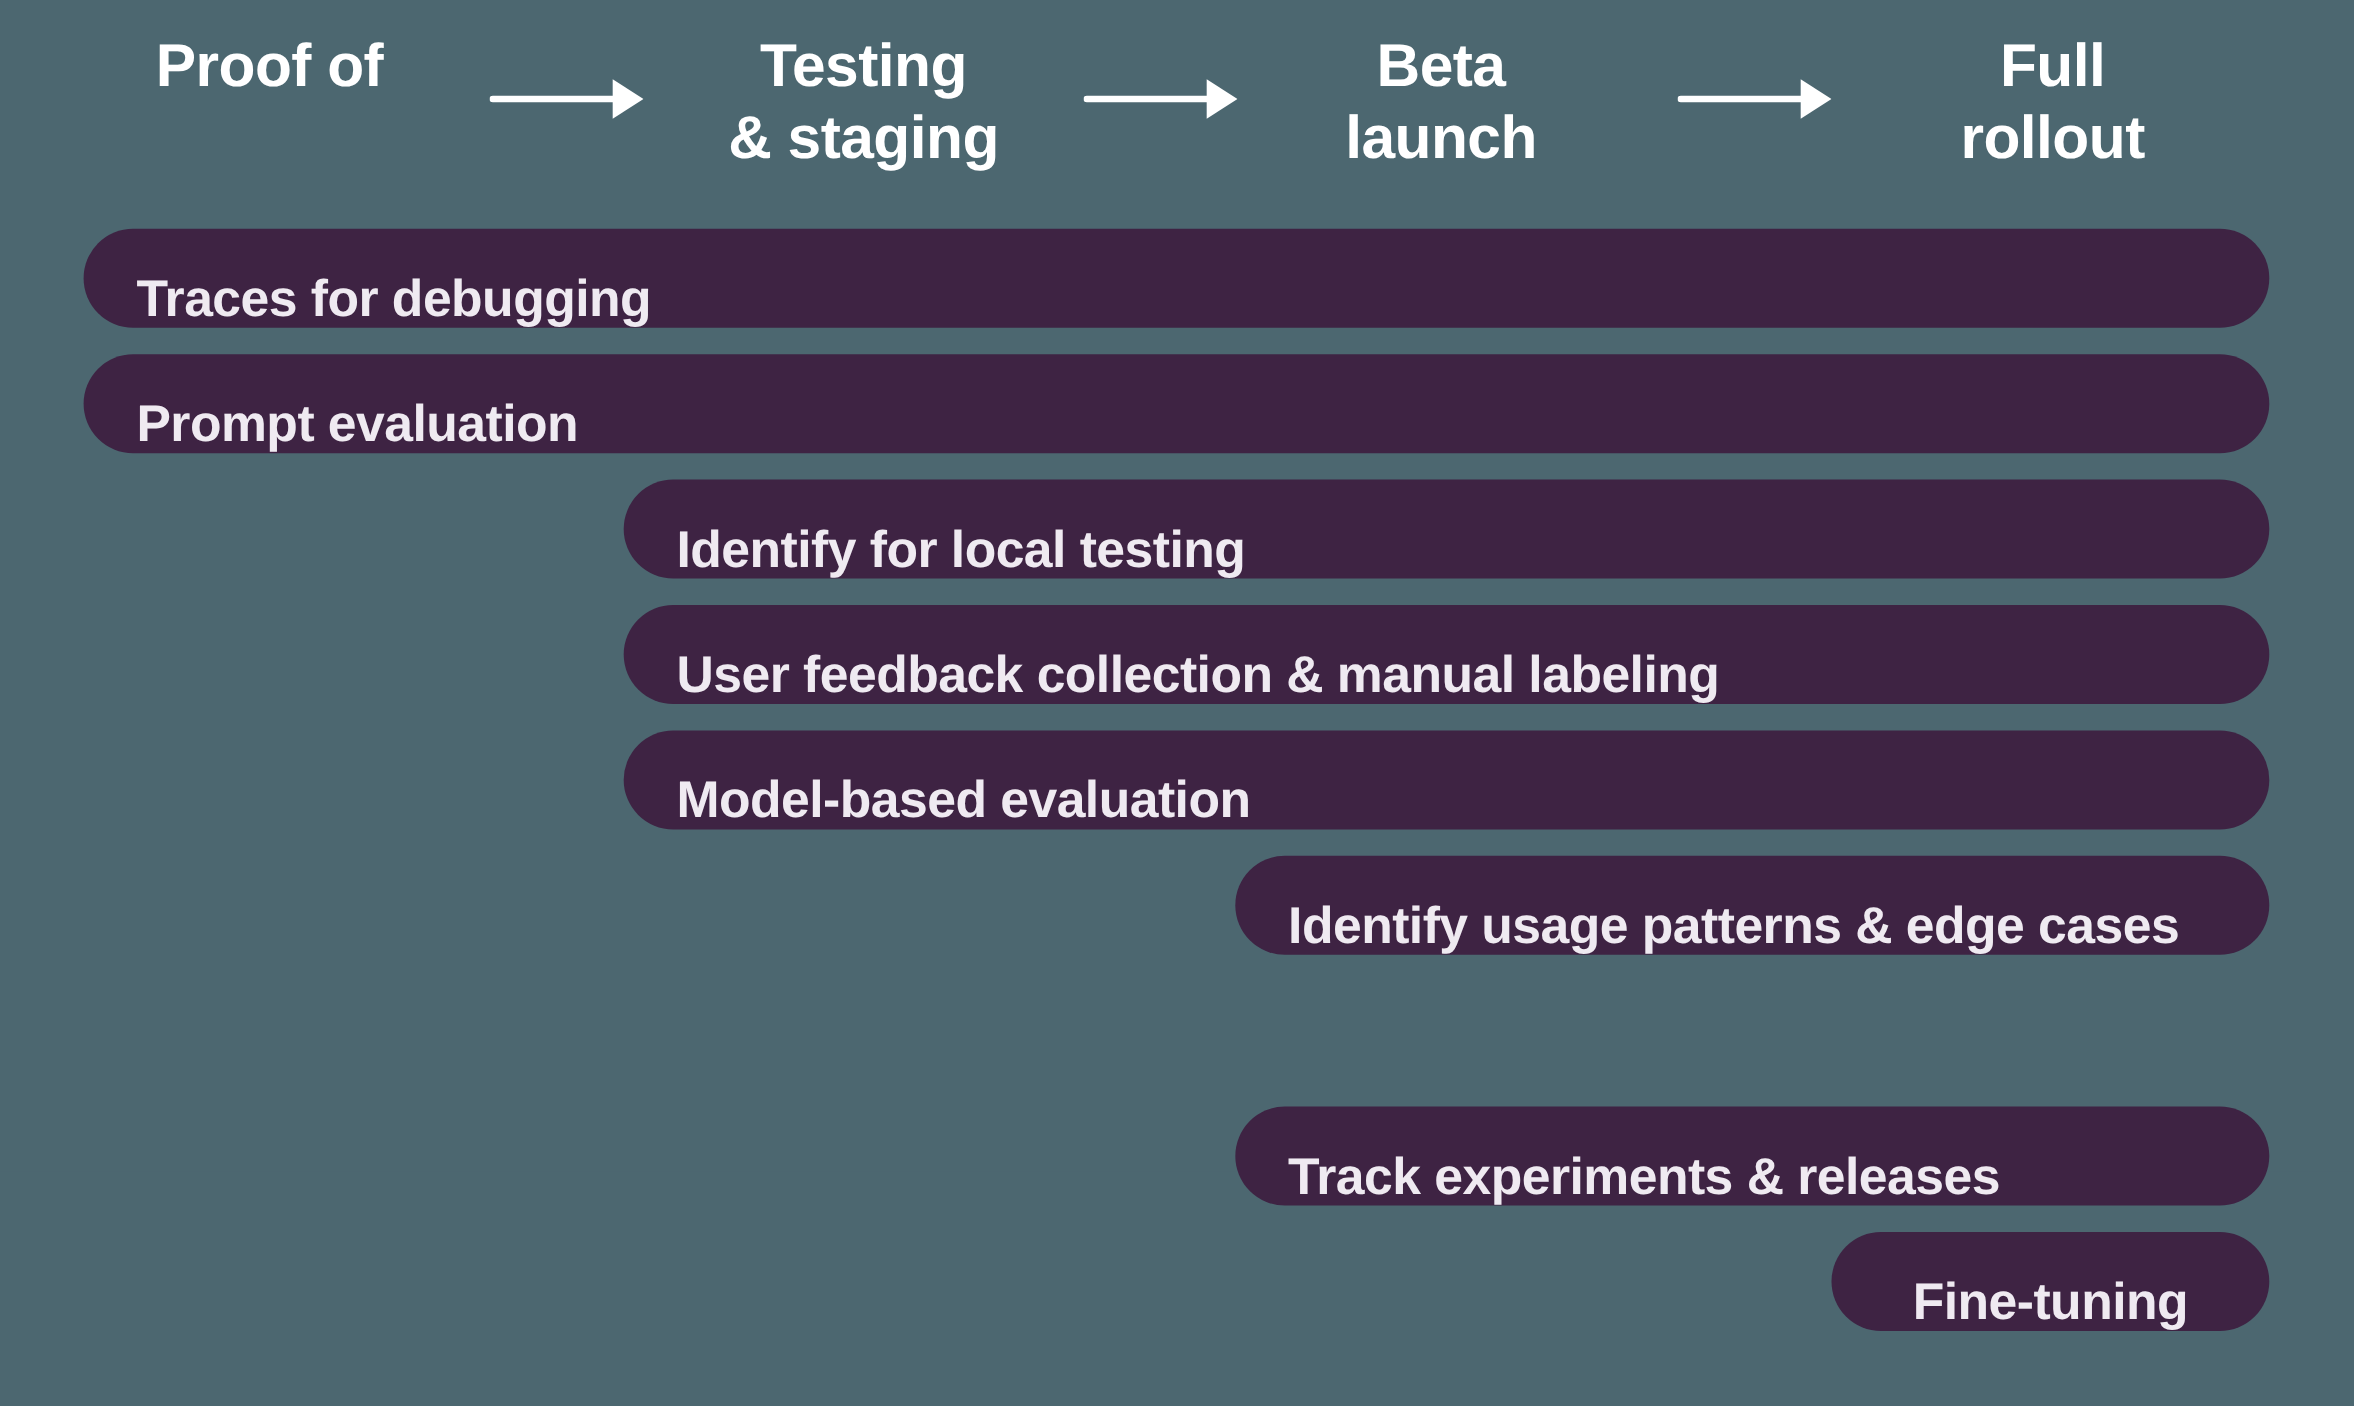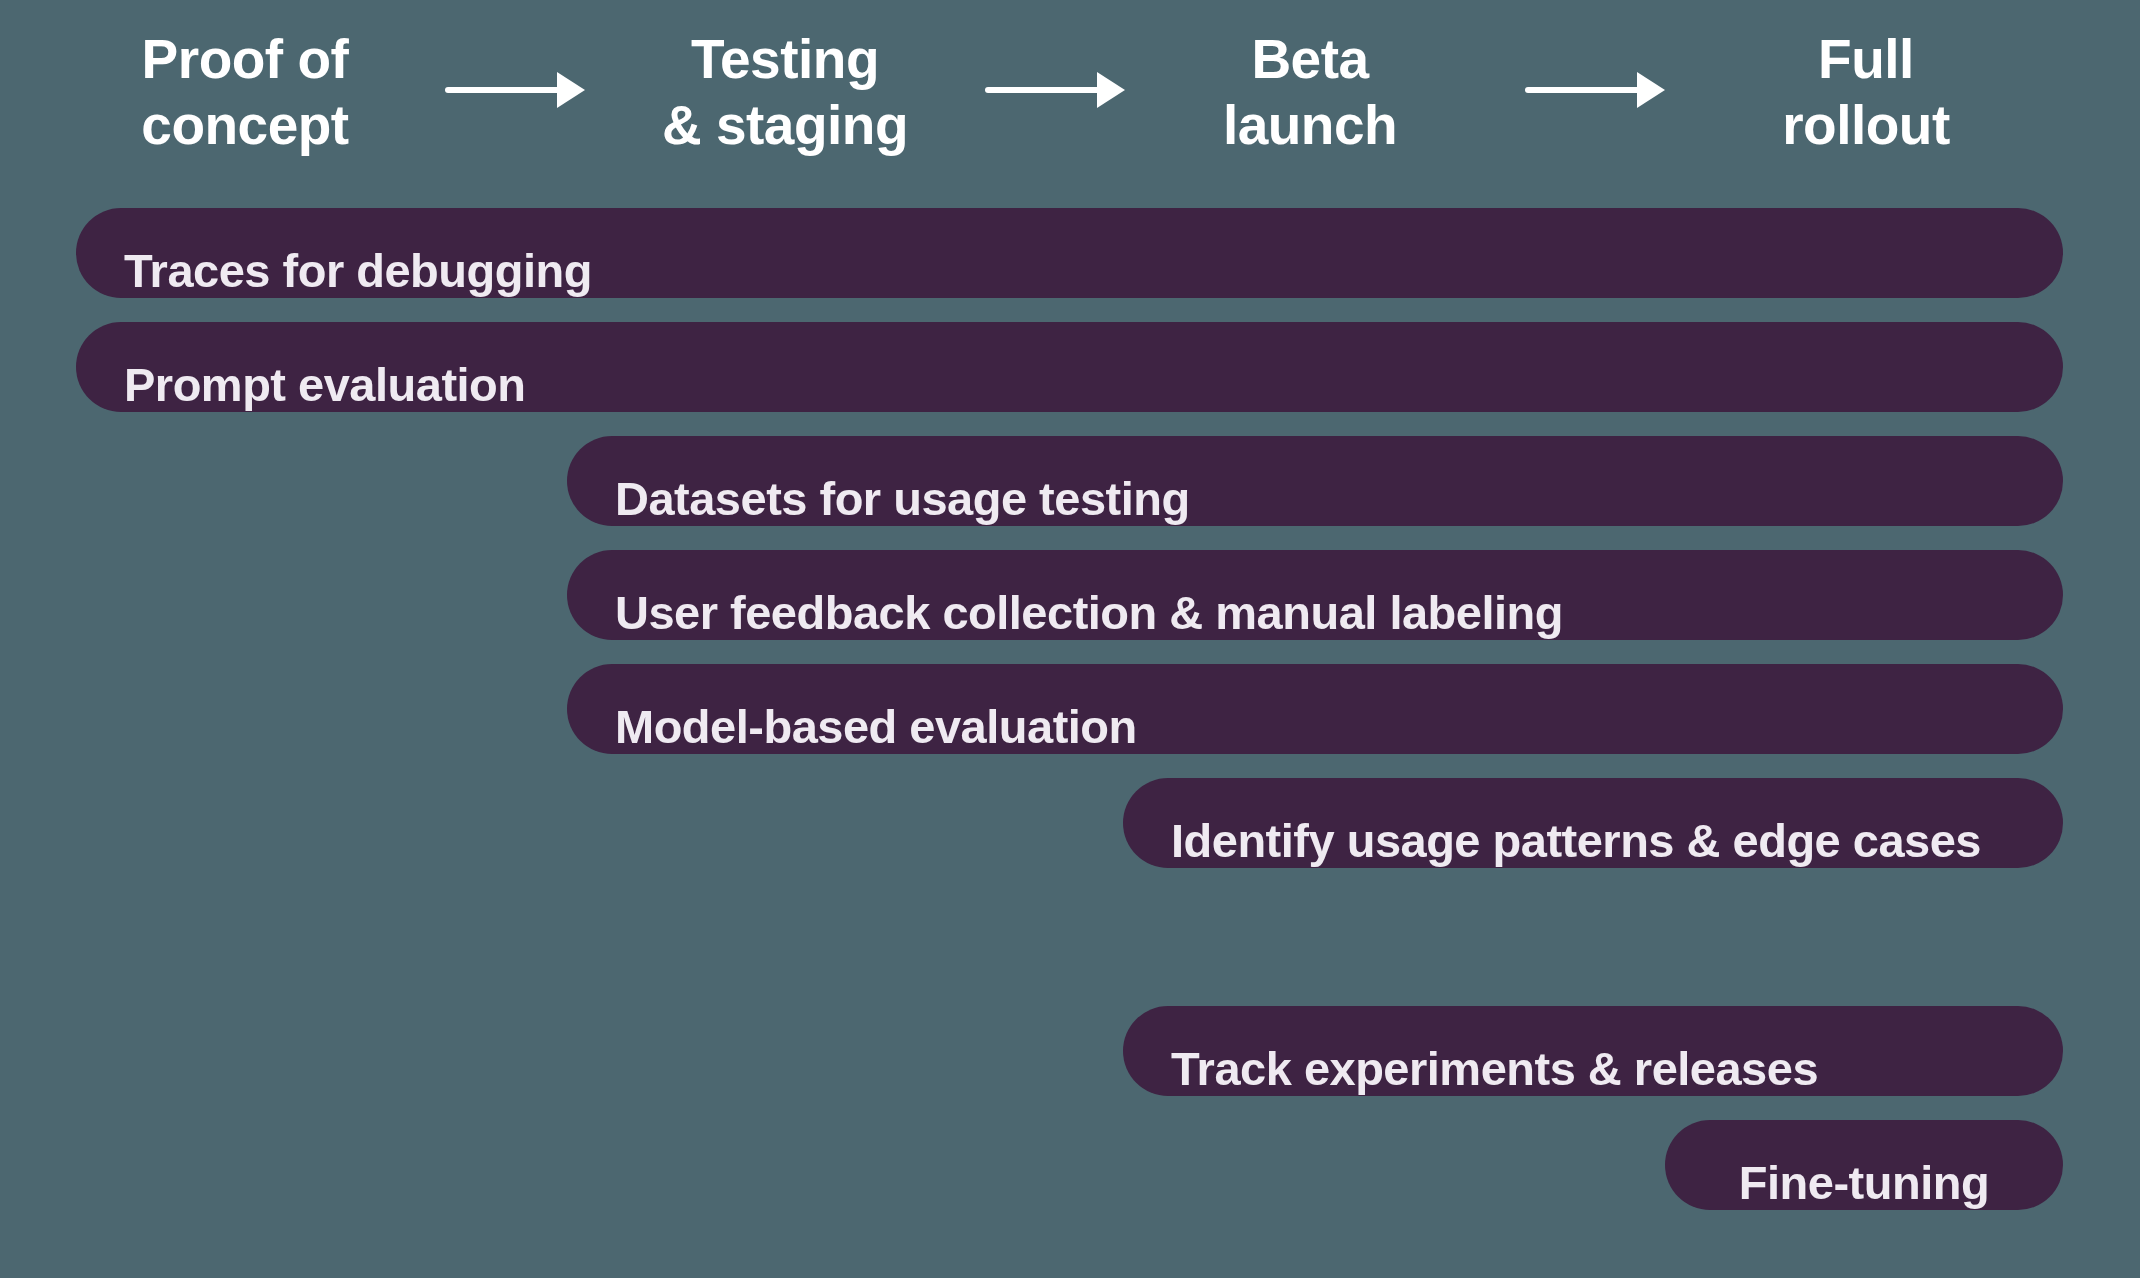--- a/index.html
+++ b/index.html
@@ -80,21 +80,20 @@
   .bar-label { white-space: nowrap; }
   .phase-line { white-space: nowrap; }
 </style>
 </head>
 <body>
 
 <div class="canvas">
 
   <div class="phase phase-0">
     <div class="phase-line">Proof of</div>
-    <div class="phase-line">concept</div>
   </div>
   <div class="phase phase-1">
     <div class="phase-line">Testing</div>
     <div class="phase-line">&amp; staging</div>
   </div>
   <div class="phase phase-2">
     <div class="phase-line">Beta</div>
     <div class="phase-line">launch</div>
   </div>
   <div class="phase phase-3">
@@ -115,21 +114,21 @@
     <polygon points="112,6 140,24 112,42"></polygon>
   </svg>
 
   <div class="bar row-0">
     <span class="bar-label">Traces for debugging</span>
   </div>
   <div class="bar row-1">
     <span class="bar-label">Prompt evaluation</span>
   </div>
   <div class="bar row-2">
-    <span class="bar-label">Datasets for usage testing</span>
+    <span class="bar-label">Identify for local testing</span>
   </div>
   <div class="bar row-3">
     <span class="bar-label">User feedback collection &amp; manual labeling</span>
   </div>
   <div class="bar row-4">
     <span class="bar-label">Model-based evaluation</span>
   </div>
   <div class="bar row-5">
     <span class="bar-label">Identify usage patterns &amp; edge cases</span>
   </div>

